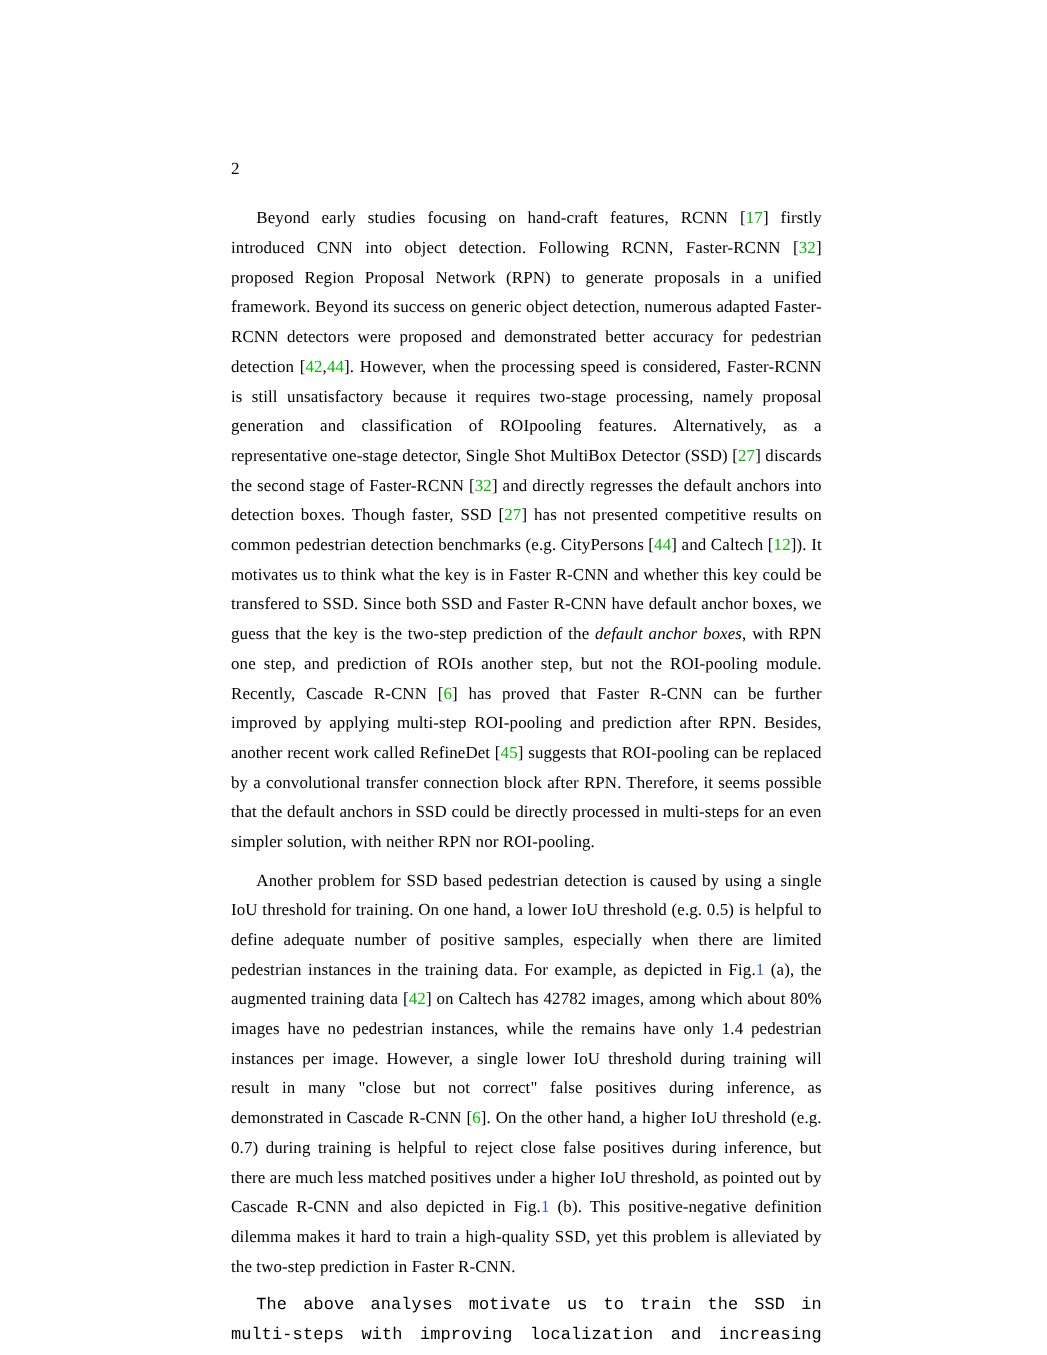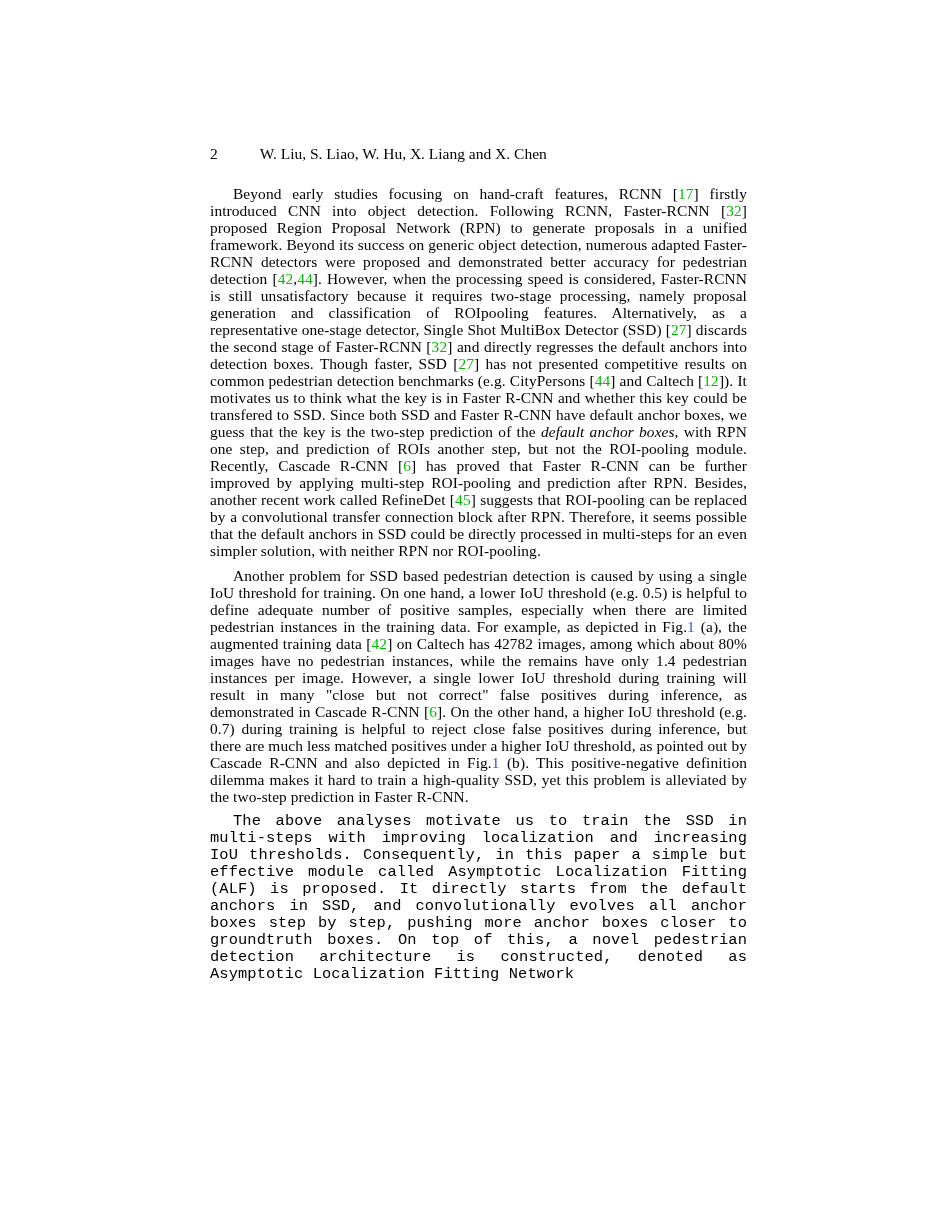--- a/index.html
+++ b/index.html
@@ -39,21 +39,21 @@
   }
   .running-head .page-number {
     flex: 0 0 auto;
   }
   .running-head .authors {
     margin-left: 42px;
   }
   .body-text p.para {
     margin: 0;
     font-size: 15.4px;
-    line-height: 17px;
+    line-height: 27px;
     text-align: justify;
     text-indent: 23px;
     letter-spacing: 0.1px;
   }
   .body-text p.para + p.para {
     margin-top: 8px;
   }
   .body-text p.para.extra-space {
     margin-top: 27px;
     font-family: Liberation Mono, monospace;
@@ -71,21 +71,20 @@
   }
 </style>
 </head>
 <body style="color: rgb(0, 0, 0); background: rgb(255, 255, 255);">
 
 <div class="page">
   <div class="content">
 
     <div class="running-head">
       <span class="page-number">2</span>
-      <span class="authors">W. Liu, S. Liao, W. Hu, X. Liang and X. Chen</span>
     </div>
 
     <div class="body-text">
       <p class="para"><span>Beyond early studies focusing on hand-craft features, RCNN [</span><span class="seg-cite">17</span><span>] firstly introduced CNN into object detection. Following RCNN, Faster-RCNN [</span><span class="seg-cite">32</span><span>] proposed Region Proposal Network (RPN) to generate proposals in a unified framework. Beyond its success on generic object detection, numerous adapted Faster-RCNN detectors were proposed and demonstrated better accuracy for pedestrian detection [</span><span class="seg-cite">42</span><span>,</span><span class="seg-cite">44</span><span>]. However, when the processing speed is considered, Faster-RCNN is still unsatisfactory because it requires two-stage processing, namely proposal generation and classification of ROIpooling features. Alternatively, as a representative one-stage detector, Single Shot MultiBox Detector (SSD) [</span><span class="seg-cite">27</span><span>] discards the second stage of Faster-RCNN [</span><span class="seg-cite">32</span><span>] and directly regresses the default anchors into detection boxes. Though faster, SSD [</span><span class="seg-cite">27</span><span>] has not presented competitive results on common pedestrian detection benchmarks (e.g. CityPersons [</span><span class="seg-cite">44</span><span>] and Caltech [</span><span class="seg-cite">12</span><span>]). It motivates us to think what the key is in Faster R-CNN and whether this key could be transfered to SSD. Since both SSD and Faster R-CNN have default anchor boxes, we guess that the key is the two-step prediction of the </span><span class="seg-italic">default anchor boxes</span><span>, with RPN one step, and prediction of ROIs another step, but not the ROI-pooling module. Recently, Cascade R-CNN [</span><span class="seg-cite">6</span><span>] has proved that Faster R-CNN can be further improved by applying multi-step ROI-pooling and prediction after RPN. Besides, another recent work called RefineDet [</span><span class="seg-cite">45</span><span>] suggests that ROI-pooling can be replaced by a convolutional transfer connection block after RPN. Therefore, it seems possible that the default anchors in SSD could be directly processed in multi-steps for an even simpler solution, with neither RPN nor ROI-pooling.</span></p>
       <p class="para"><span>Another problem for SSD based pedestrian detection is caused by using a single IoU threshold for training. On one hand, a lower IoU threshold (e.g. 0.5) is helpful to define adequate number of positive samples, especially when there are limited pedestrian instances in the training data. For example, as depicted in Fig.</span><span class="seg-ref">1</span><span> (a), the augmented training data [</span><span class="seg-cite">42</span><span>] on Caltech has 42782 images, among which about 80% images have no pedestrian instances, while the remains have only 1.4 pedestrian instances per image. However, a single lower IoU threshold during training will result in many "close but not correct" false positives during inference, as demonstrated in Cascade R-CNN [</span><span class="seg-cite">6</span><span>]. On the other hand, a higher IoU threshold (e.g. 0.7) during training is helpful to reject close false positives during inference, but there are much less matched positives under a higher IoU threshold, as pointed out by Cascade R-CNN and also depicted in Fig.</span><span class="seg-ref">1</span><span> (b). This positive-negative definition dilemma makes it hard to train a high-quality SSD, yet this problem is alleviated by the two-step prediction in Faster R-CNN.</span></p>
       <p class="para extra-space"><span>The above analyses motivate us to train the SSD in multi-steps with improving localization and increasing IoU thresholds. Consequently, in this paper a simple but effective module called Asymptotic Localization Fitting (ALF) is proposed. It directly starts from the default anchors in SSD, and convolutionally evolves all anchor boxes step by step, pushing more anchor boxes closer to groundtruth boxes. On top of this, a novel pedestrian detection architecture is constructed, denoted as Asymptotic Localization Fitting Network</span></p>
     </div>
 
   </div>
 </div>

